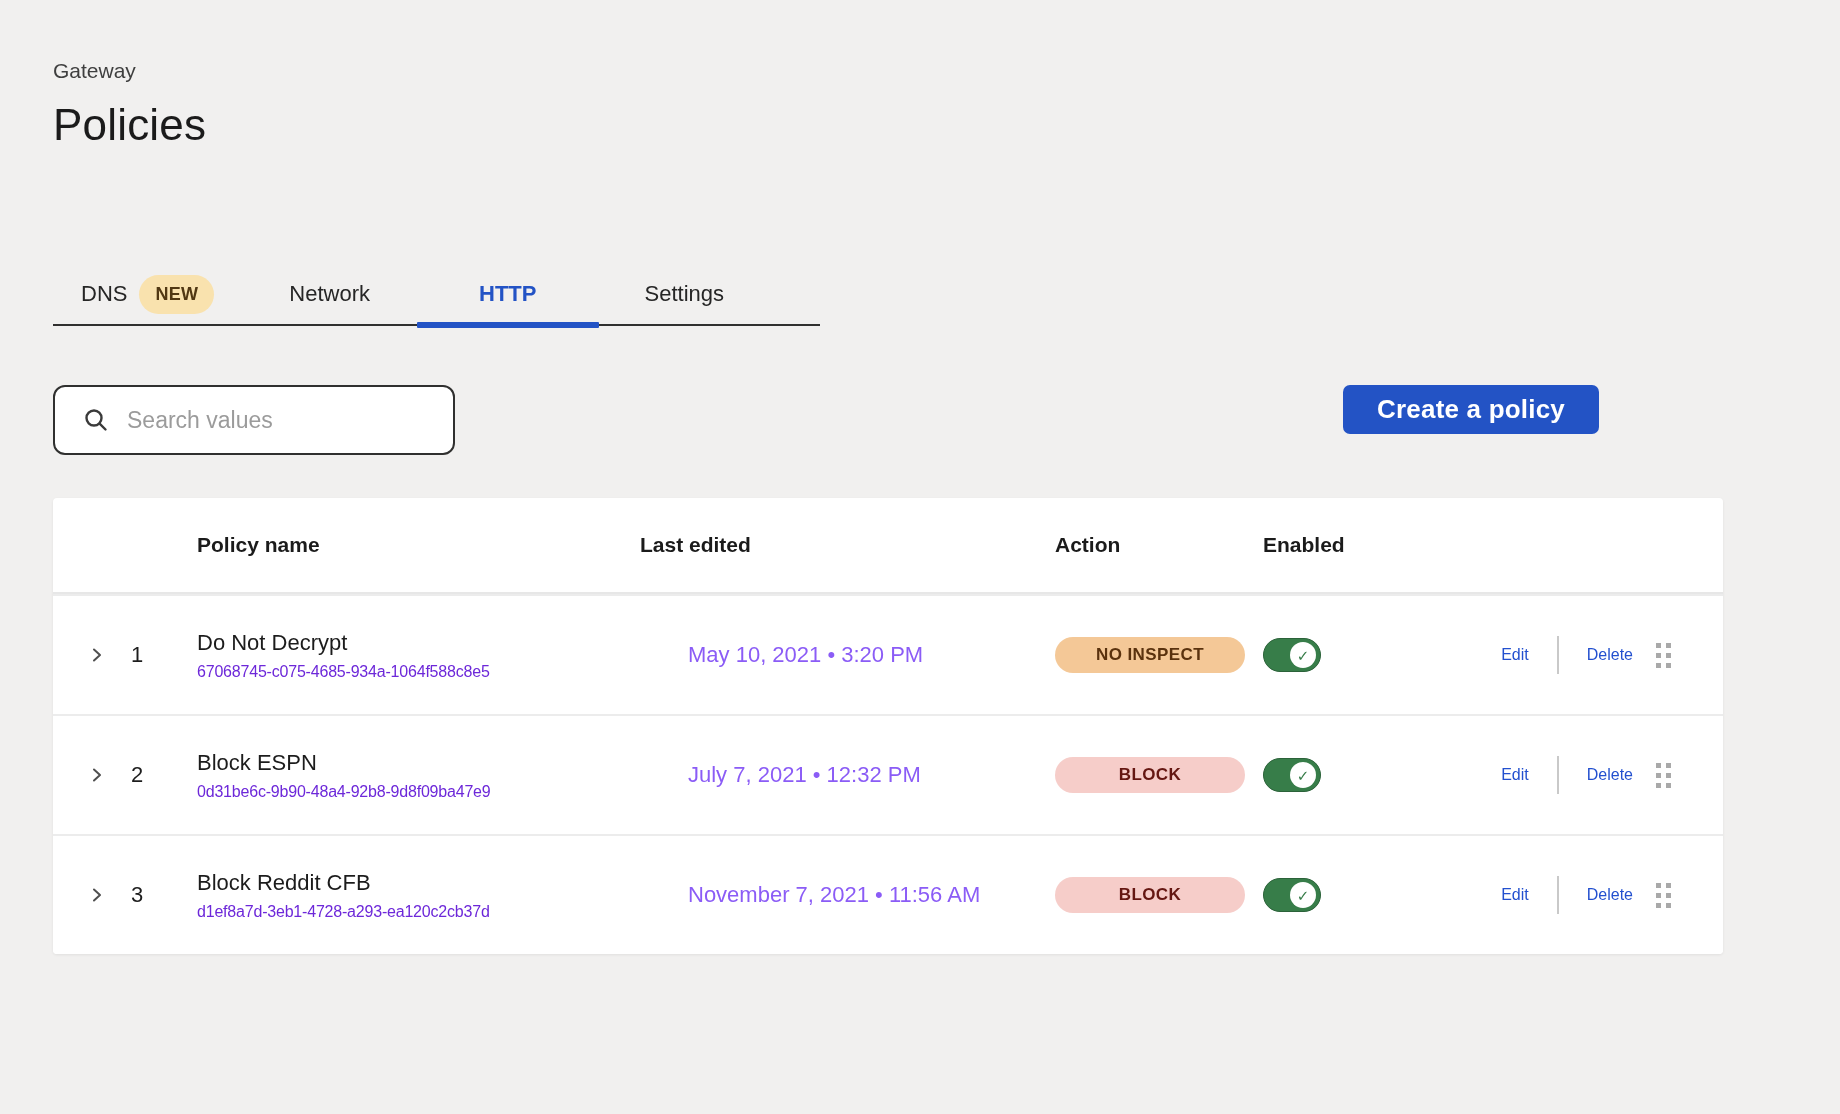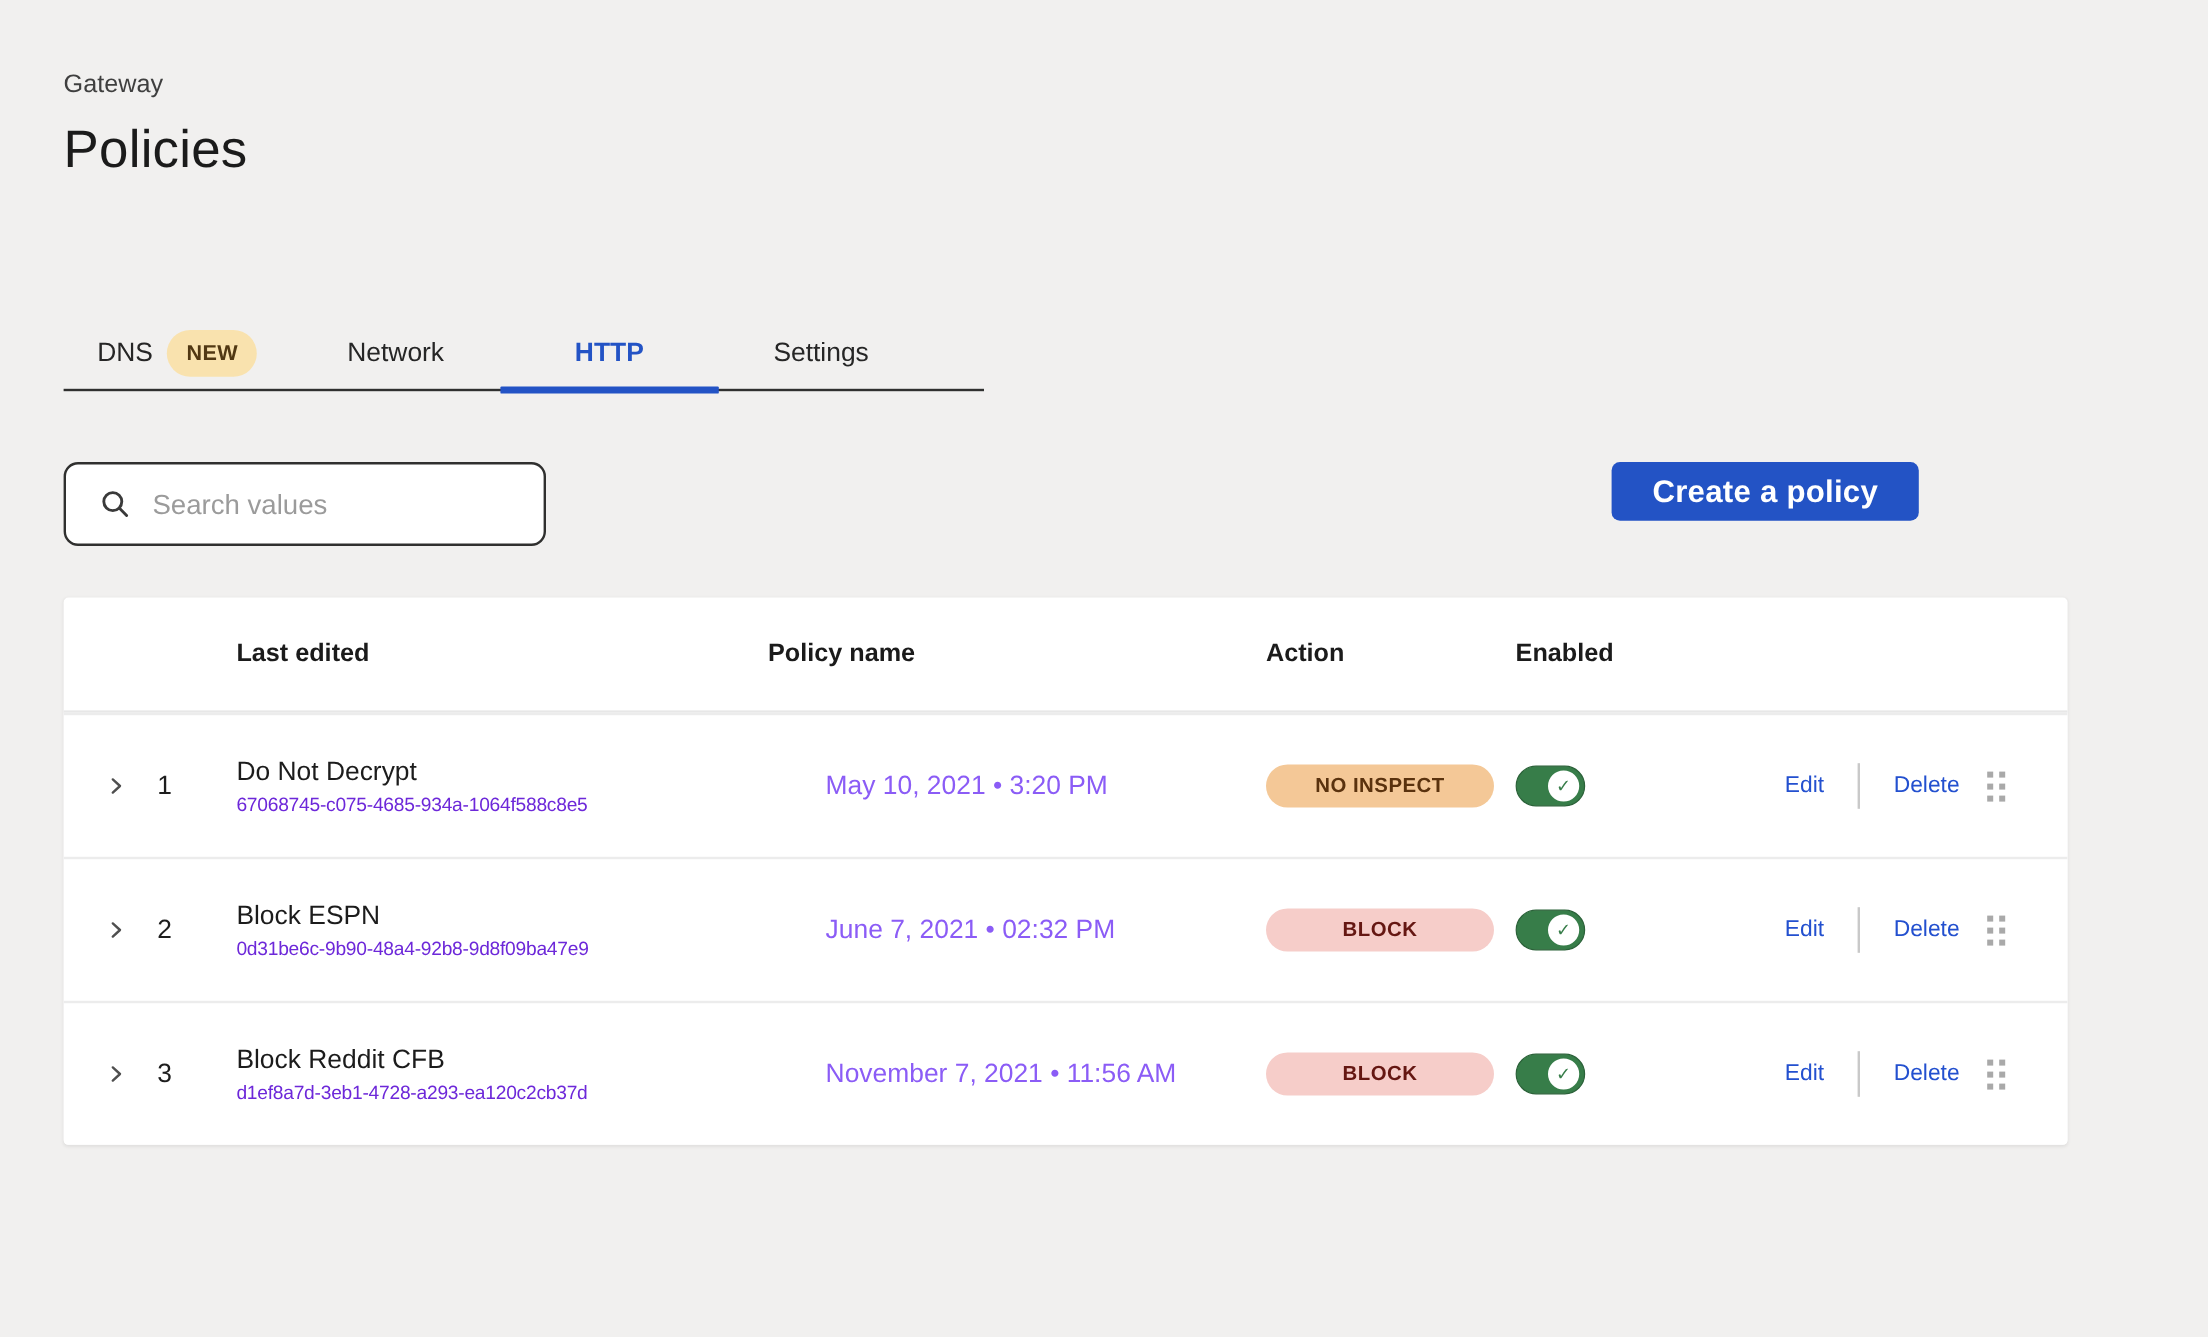--- a/index.html
+++ b/index.html
@@ -60,21 +60,21 @@
   .badge--no-inspect { background:#f4c897; color:#5a320e; }
   .badge--block { background:#f6cdc9; color:#651712; }
 
   .toggle { width:58px; height:34px; border-radius:17px; background:#377d49; border:1px solid #2b6239;
             position:relative; cursor:pointer; display:inline-block; }
   .toggle .knob { position:absolute; top:3px; right:4px; width:26px; height:26px; border-radius:50%;
                   background:#fff; display:flex; align-items:center; justify-content:center;
                   font-size:15px; font-weight:700; color:#377d49; line-height:1; }
 
   .row-actions { justify-self:end; display:flex; align-items:center; }
-  .link { font-size:19px; color:#2350cf; text-decoration:none; cursor:pointer; }
+  .link { font-size:16px; color:#2350cf; text-decoration:none; cursor:pointer; }
   .vdiv { width:2px; height:38px; background:#c9c9c9; margin:0 28px; }
 
   .grip { justify-self:center; display:grid; grid-template-columns:5px 5px; grid-auto-rows:5px;
           gap:5px; cursor:grab; background:none; border:none; padding:6px; }
   .grip i { background:#a9a9a9; display:block; }
 </style>
 </head>
 <body>
 
 <div class="page">
@@ -108,22 +108,22 @@
       <input class="search-input" type="text" placeholder="Search values" style="">
     </div>
     <button class="create-btn">Create a policy</button>
   </div>
 
   <section class="policy-table">
 
     <div class="tgrid thead">
       <span></span>
       <span></span>
+      <span class="th">Policy name</span>
       <span class="th">Last edited</span>
-      <span class="th">Policy name</span>
       <span class="th">Action</span>
       <span class="th">Enabled</span>
       <span></span>
       <span></span>
     </div>
 
     <div class="tgrid trow">
       <button class="chev-btn">
         <svg width="20" height="20" viewBox="0 0 20 20" fill="none">
           <path d="M7 4.5 L13 10 L7 15.5" stroke="#4f4f4f" stroke-width="2" stroke-linecap="round" stroke-linejoin="round"></path>
@@ -158,21 +158,21 @@
       <button class="chev-btn">
         <svg width="20" height="20" viewBox="0 0 20 20" fill="none">
           <path d="M7 4.5 L13 10 L7 15.5" stroke="#4f4f4f" stroke-width="2" stroke-linecap="round" stroke-linejoin="round"></path>
         </svg>
       </button>
       <span class="row-num">2</span>
       <div>
         <div class="pname">Block ESPN</div>
         <div class="pid">0d31be6c-9b90-48a4-92b8-9d8f09ba47e9</div>
       </div>
-      <span class="pdate">June 7, 2021 • 02:32 PM</span>
+      <span class="pdate">July 7, 2021 • 12:32 PM</span>
       <span class="badge badge--block">BLOCK</span>
       <span class="toggle on">
         <span class="knob">✓</span>
       </span>
       <div class="row-actions">
         <a class="link">Edit</a>
         <span class="vdiv"></span>
         <a class="link">Delete</a>
       </div>
       <button class="grip">

